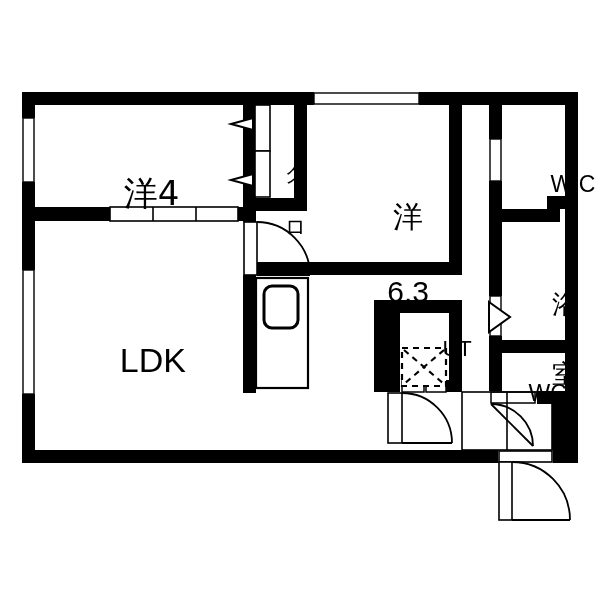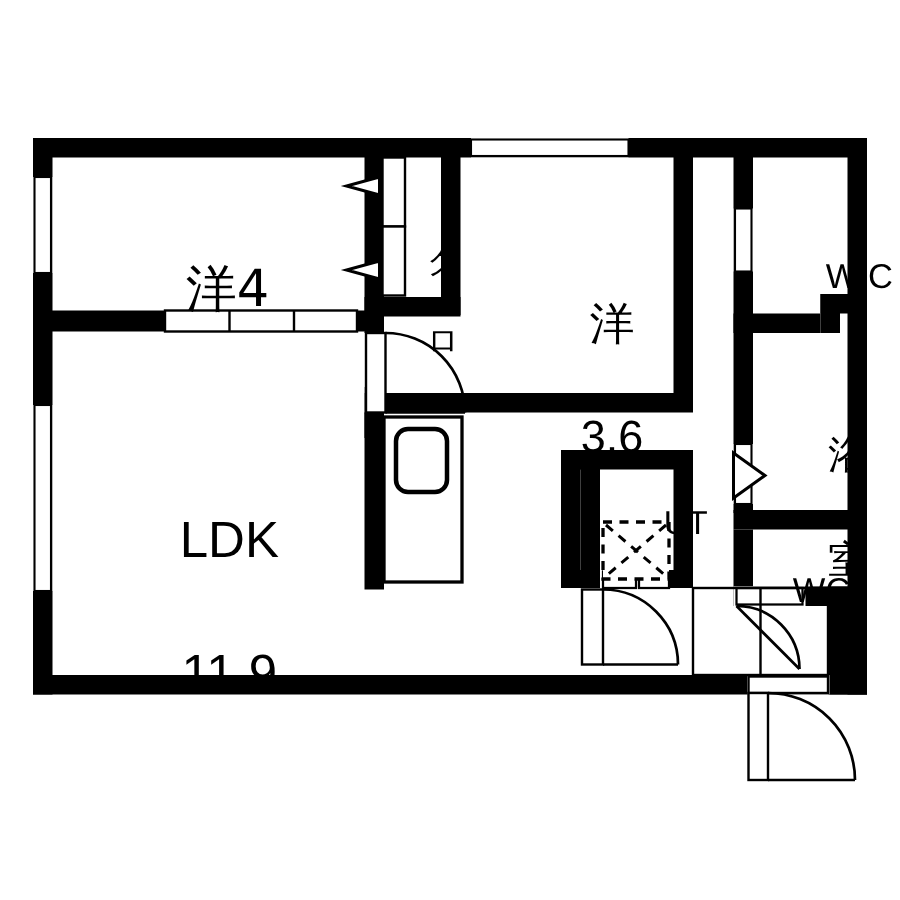--- a/index.html
+++ b/index.html
@@ -204,26 +204,25 @@
     <span>洋4</span>
   </div>
 
   <div class="room-label lbl-jp" style="left:258px; top:135px; width:26px; font-size:21px; line-height:1.25;">
     <span>ク</span><br>
     <span>ロ</span>
   </div>
 
   <div class="room-label lbl-jp" style="left:329px; top:160px; width:120px; font-size:30px; line-height:1.25;">
     <span>洋</span><br>
-    <span class="lbl-lat">3.6</span>
+    <span class="lbl-lat">6.3</span>
   </div>
 
   <div class="room-label lbl-lat" style="left:64px; top:294px; width:140px; font-size:34px; line-height:1.3;">
     <span>LDK</span><br>
-    <span>11.9</span>
   </div>
 
   <div class="room-label lbl-lat" style="left:503px; top:147px; width:60px; font-size:23px;padding-left:22px;">
     <span>WIC</span>
   </div>
 
   <div class="room-label lbl-jp" style="left:519px; top:252px; width:32px; font-size:26px; line-height:1.35;">
     <span>浴</span><br>
     <span>室</span>
   </div>

